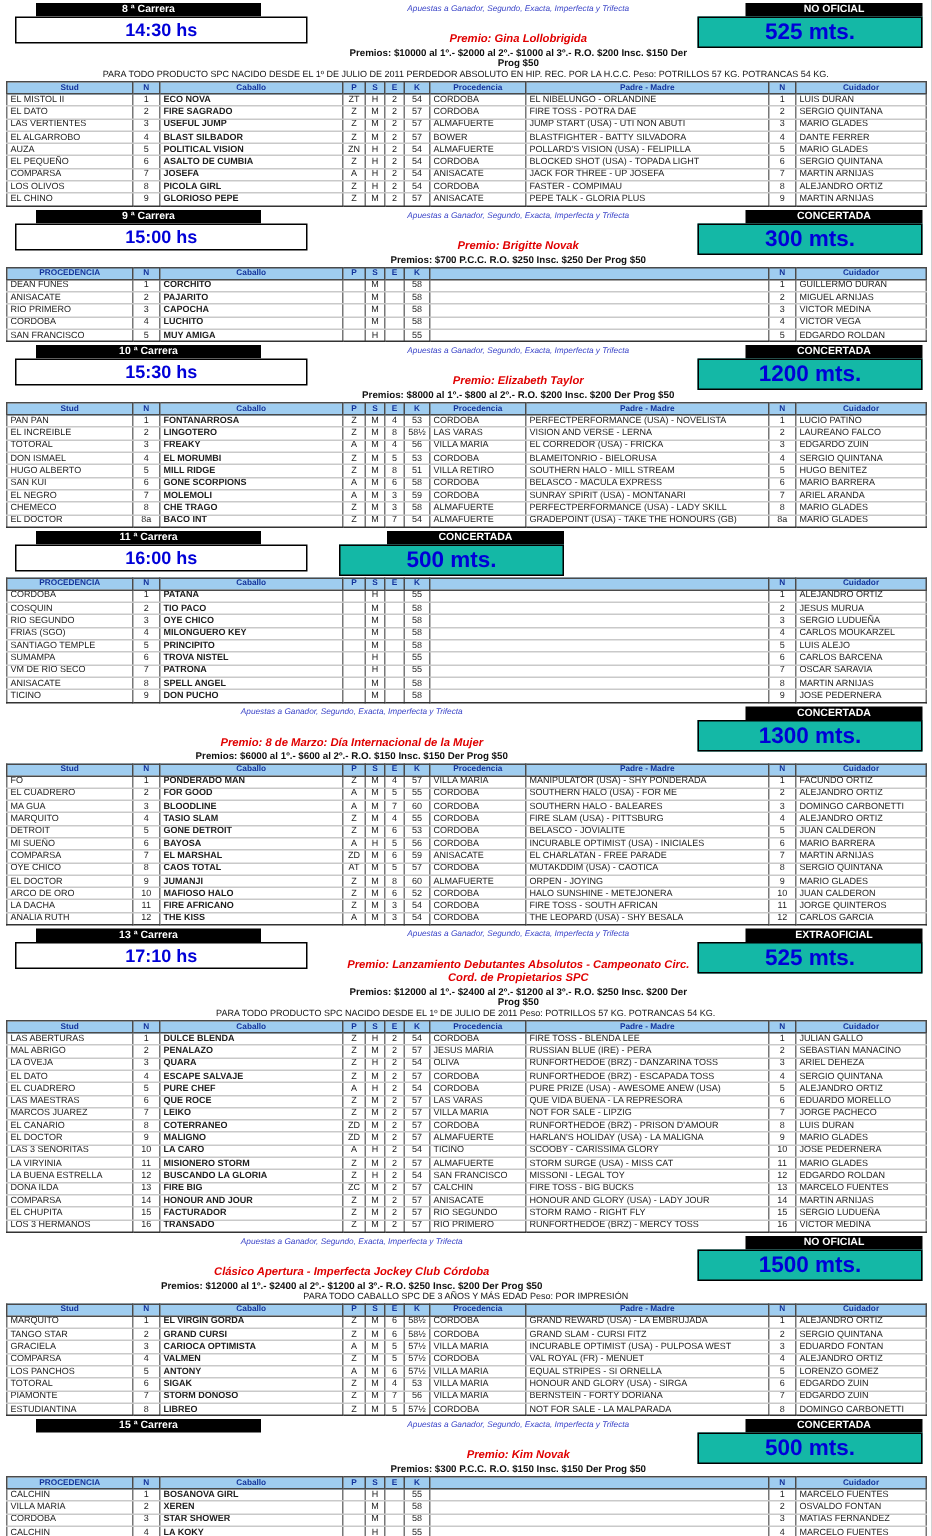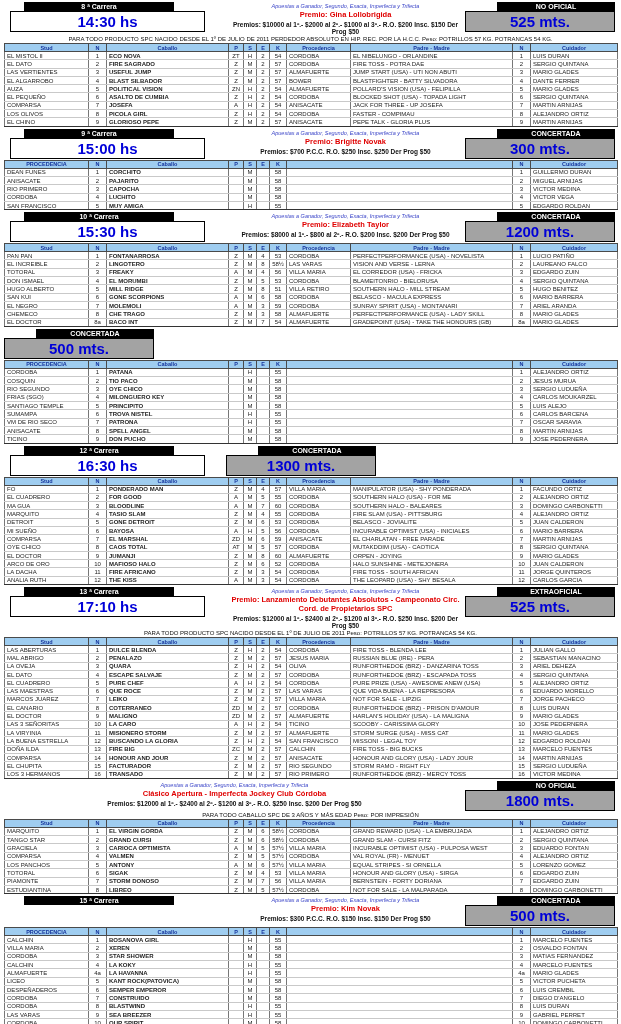--- a/index.html
+++ b/index.html
@@ -6,30 +6,30 @@
   html,body { background:#888; }
   body { width:621px; margin:0 auto; font-family:"Liberation Sans", sans-serif; }
   .page { width:621px; min-height:1024px; background:#fff; padding:2px 4px; }
 
   .race { margin-bottom:2px; }
   .race-band { display:flex; align-items:stretch; margin-bottom:1px; }
   .rb-left { width:222px; padding-left:6px; }
   .rb-num { width:150px; background:#000; color:#fff; font-size:7px; font-weight:bold;
             text-align:center; padding:1px 0; margin-left:14px; }
   .rb-time { width:195px; border:1.5px solid #000; color:#0000d8; font-weight:bold;
-             font-size:15px; text-align:center; padding:1px 0; background:#fff; }
+             font-size:12px; text-align:center; padding:1px 0; background:#fff; }
   .rb-center { flex:1; text-align:center; padding-top:1px; }
   .rb-bets { color:#3c46c8; font-style:italic; font-size:5.5px; }
-  .rb-premio { color:#e00000; font-weight:bold; font-size:7.5px; margin-top:1px; }
+  .rb-premio { color:#e00000; font-weight:bold; font-size:7.5px; margin-top:12px;font-style:italic; }
   .rb-premios { color:#111; font-weight:bold; font-size:6.5px; margin-top:2px; }
   .rb-right { width:152px; padding-right:2px; }
   .rb-type { width:118px; background:#000; color:#fff; font-size:7px; font-weight:bold;
              text-align:center; padding:1px 0; margin-left:32px; }
   .rb-dist { width:150px; border:1.5px solid #000; color:#0000d8; font-weight:bold;
-             font-size:15px; text-align:center; padding:1px 0; background:#a3a3a3; }
+             font-size:15px; text-align:center; padding:1px 0; background:#14b8a6; }
   .rb-cond { text-align:center; font-size:6px; color:#111; margin:1px 0; }
 
   table.runners { width:613px; margin:0 auto; border-collapse:collapse; table-layout:fixed; }
   table.runners th { background:#9fcdf0; color:#14349c; font-size:5.5px; font-weight:bold;
                      border:0.5px solid #4a4a4a; padding:0.5px 1px; height:8px; }
   table.runners td { font-size:6px; color:#1c1c1c; border-left:0.5px solid #777;
                      border-right:0.5px solid #777; border-bottom:0.5px solid #c9c9c9;
                      padding:0 2px; height:8.3px; white-space:nowrap; overflow:hidden; }
   table.runners tr:last-child td { border-bottom:0.5px solid #333; }
   table.runners { border:1px solid #222; }
@@ -479,20 +479,24 @@
               <td class="c-proc">ALMAFUERTE</td>
               <td class="c-padre">GRADEPOINT (USA) - TAKE THE HONOURS (GB)</td>
               <td class="c-num2">8a</td>
               <td class="c-cuid">MARIO GLADES</td>
             </tr>
           </tbody>
         </table>
       </section>
       <section class="race">
         <div class="race-band">
+          <div class="rb-left">
+            <div class="rb-num">11 ª Carrera</div>
+            <div class="rb-time">16:00 hs</div>
+          </div>
           <div class="rb-right">
             <div class="rb-type">CONCERTADA</div>
             <div class="rb-dist">500 mts.</div>
           </div>
         </div>
         <table class="runners">
           <colgroup>
             <col class="w-stud">
             <col class="w-n">
             <col class="w-horse">
@@ -625,23 +629,24 @@
               <td class="c-psek">58</td>
               <td class="c-proc"></td>
               <td class="c-num2">9</td>
               <td class="c-cuid">JOSE PEDERNERA</td>
             </tr>
           </tbody>
         </table>
       </section>
       <section class="race">
         <div class="race-band">
-          <div class="rb-left">
-            <div class="rb-num">12 ª Carrera</div>
-            <div class="rb-time">16:30 hs</div>
+          <div class="rb-center">
+            <div class="rb-bets">Apuestas a Ganador, Segundo, Exacta, Imperfecta y Trifecta</div>
+            <div class="rb-premio">Premio: 8 de Marzo: Día Internacional de la Mujer</div>
+            <div class="rb-premios">Premios: $6000 al 1º.- $600 al 2º.-    R.O. $150     Insc. $150     Der Prog $50</div>
           </div>
           <div class="rb-right">
             <div class="rb-type">CONCERTADA</div>
             <div class="rb-dist">1300 mts.</div>
           </div>
         </div>
         <table class="runners">
           <colgroup>
             <col class="w-stud">
             <col class="w-n">
@@ -1090,21 +1095,21 @@
       </section>
       <section class="race">
         <div class="race-band">
           <div class="rb-center">
             <div class="rb-bets">Apuestas a Ganador, Segundo, Exacta, Imperfecta y Trifecta</div>
             <div class="rb-premio">Clásico Apertura - Imperfecta Jockey Club Córdoba</div>
             <div class="rb-premios">Premios: $12000 al 1º.- $2400 al 2º.- $1200 al 3º.-    R.O. $250     Insc. $200     Der Prog $50</div>
           </div>
           <div class="rb-right">
             <div class="rb-type">NO OFICIAL</div>
-            <div class="rb-dist">1800 mts.</div>
+            <div class="rb-dist">1500 mts.</div>
           </div>
         </div>
         <div class="rb-cond">PARA TODO CABALLO SPC DE 3 AÑOS Y MÁS EDAD Peso: POR IMPRESIÓN</div>
         <table class="runners">
           <colgroup>
             <col class="w-stud">
             <col class="w-n">
             <col class="w-horse">
             <col class="w-p">
             <col class="w-s">

